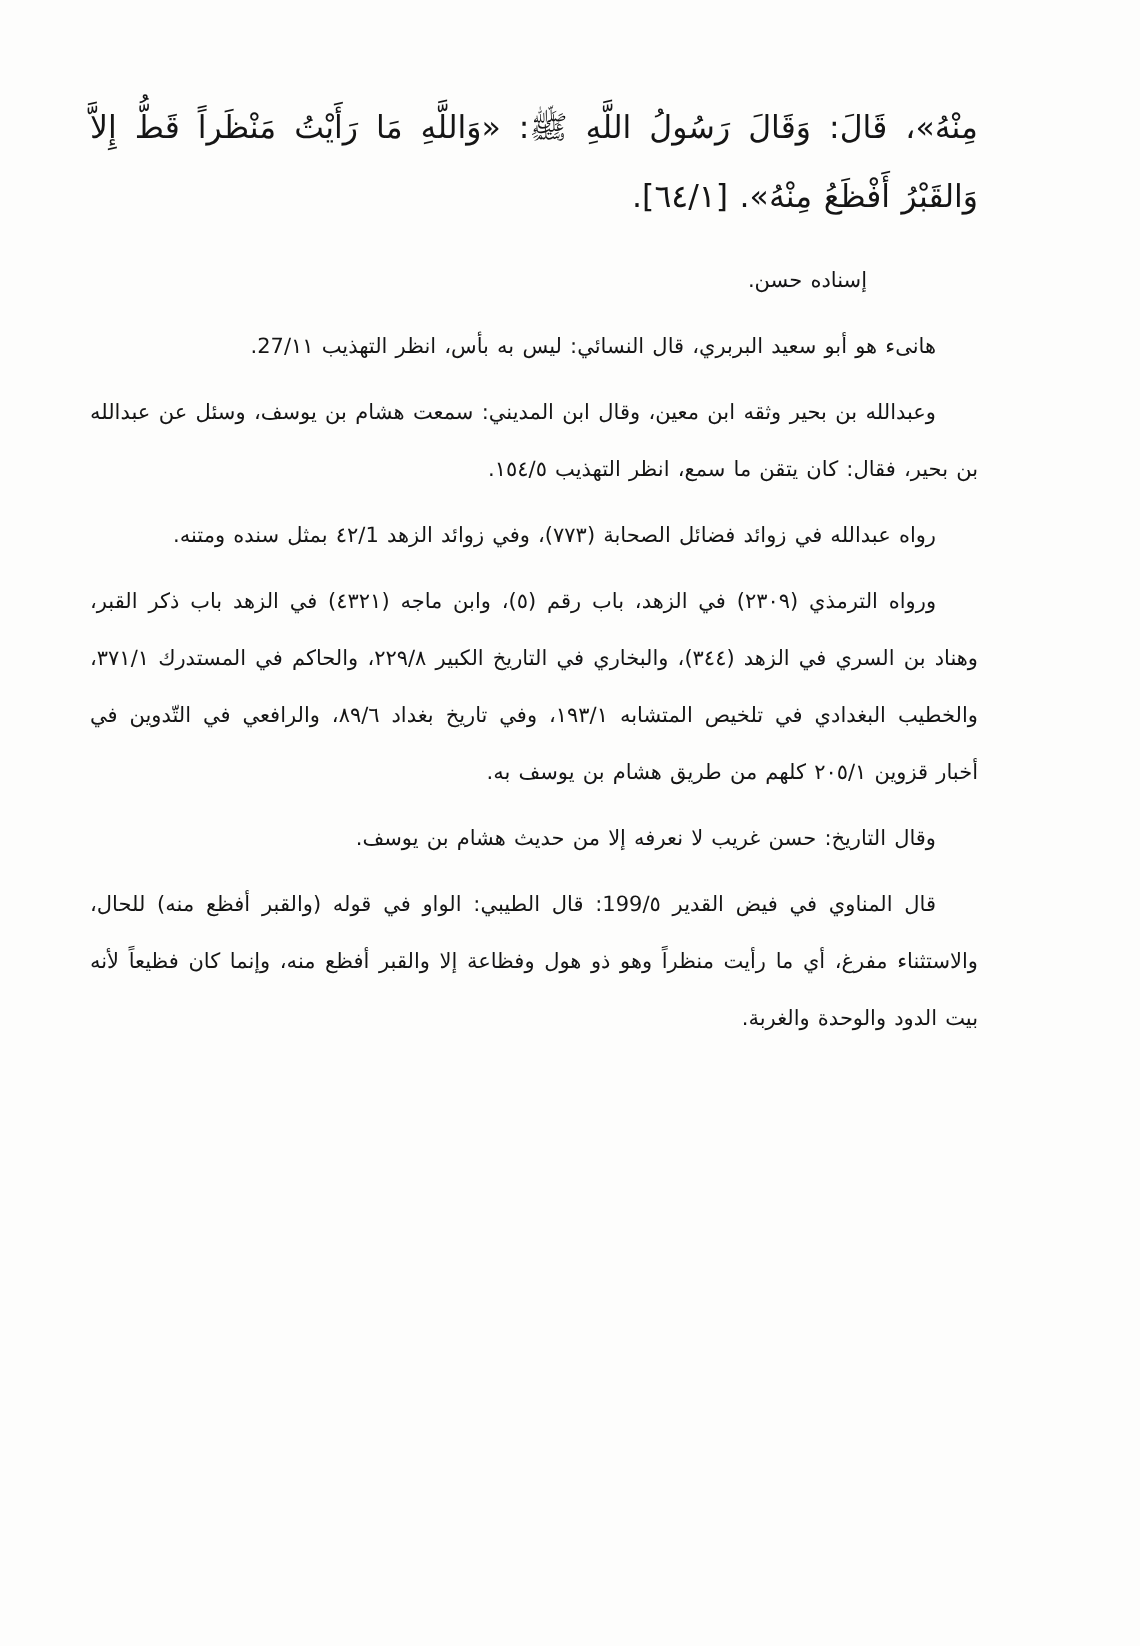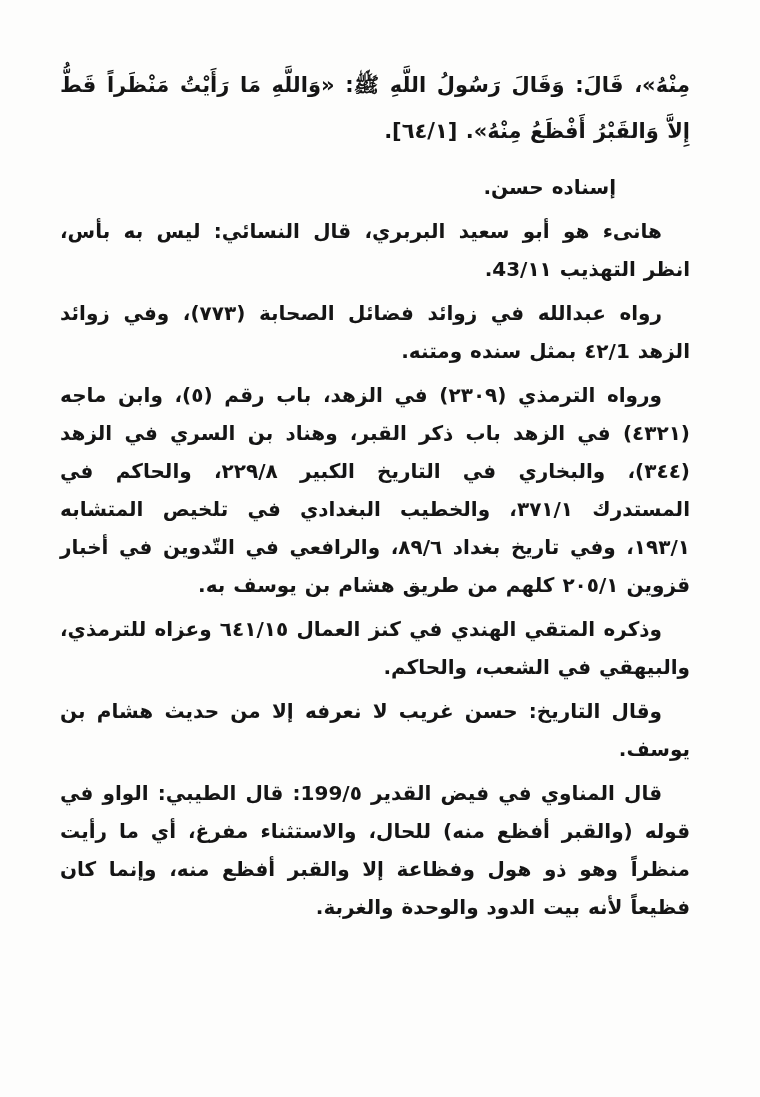--- a/index.html
+++ b/index.html
@@ -11,49 +11,49 @@
     position: relative;
     width: 760px;
     height: 1097px;
     background: #fdfdfc;
     color: #151515;
     overflow: hidden;
     font-family: "DejaVu Sans", sans-serif;
     direction: rtl;
   }
   .text-block {
-    padding: 62px 70px 0 60px;
+    padding: 62px 108px 0 60px;
     text-align: justify;
-    font-weight: 700;
+    font-weight: 400;
     word-spacing: 1px;
   }
   .text-block p {
     margin: 0 0 6px 0;
-    font-size: 20px;
+    font-size: 14px;
     line-height: 38px;
     text-indent: 28px;
   }
   p.hadith {
     font-size: 21px;
     line-height: 46px;
     text-indent: 0;
     margin-bottom: 14px;
   }
   p.deep-indent {
     text-indent: 74px;
   }
 </style>
 </head>
 <body>
 
 <div class="page" lang="ar">
   <div class="text-block">
     <p class="hadith">مِنْهُ»، قَالَ: وَقَالَ رَسُولُ اللَّهِ ﷺ: «وَاللَّهِ مَا رَأَيْتُ مَنْظَراً قَطُّ إِلاَّ وَالقَبْرُ أَفْظَعُ مِنْهُ». [٦٤/١].</p>
     <p class="deep-indent">إسناده حسن.</p>
-    <p>هانىء هو أبو سعيد البربري، قال النسائي: ليس به بأس، انظر التهذيب 43/١١.</p>
+    <p>هانىء هو أبو سعيد البربري، قال النسائي: ليس به بأس، انظر التهذيب 27/١١.</p>
+    <p>وعبدالله بن بحير وثقه ابن معين، وقال ابن المديني: سمعت هشام بن يوسف، وسئل عن عبدالله بن بحير، فقال: كان يتقن ما سمع، انظر التهذيب ١٥٤/٥.</p>
     <p>رواه عبدالله في زوائد فضائل الصحابة (٧٧٣)، وفي زوائد الزهد ٤٢/1 بمثل سنده ومتنه.</p>
     <p>ورواه الترمذي (٢٣٠٩) في الزهد، باب رقم (٥)، وابن ماجه (٤٣٢١) في الزهد باب ذكر القبر، وهناد بن السري في الزهد (٣٤٤)، والبخاري في التاريخ الكبير ٢٢٩/٨، والحاكم في المستدرك ٣٧١/١، والخطيب البغدادي في تلخيص المتشابه ١٩٣/١، وفي تاريخ بغداد ٨٩/٦، والرافعي في التّدوين في أخبار قزوين ٢٠٥/١ كلهم من طريق هشام بن يوسف به.</p>
-    <p>وذكره المتقي الهندي في كنز العمال ٦٤١/١٥ وعزاه للترمذي، والبيهقي في الشعب، والحاكم.</p>
     <p>وقال التاريخ: حسن غريب لا نعرفه إلا من حديث هشام بن يوسف.</p>
     <p>قال المناوي في فيض القدير 199/٥: قال الطيبي: الواو في قوله (والقبر أفظع منه) للحال، والاستثناء مفرغ، أي ما رأيت منظراً وهو ذو هول وفظاعة إلا والقبر أفظع منه، وإنما كان فظيعاً لأنه بيت الدود والوحدة والغربة.</p>
   </div>
 
 </div>
 
 </body></html>

